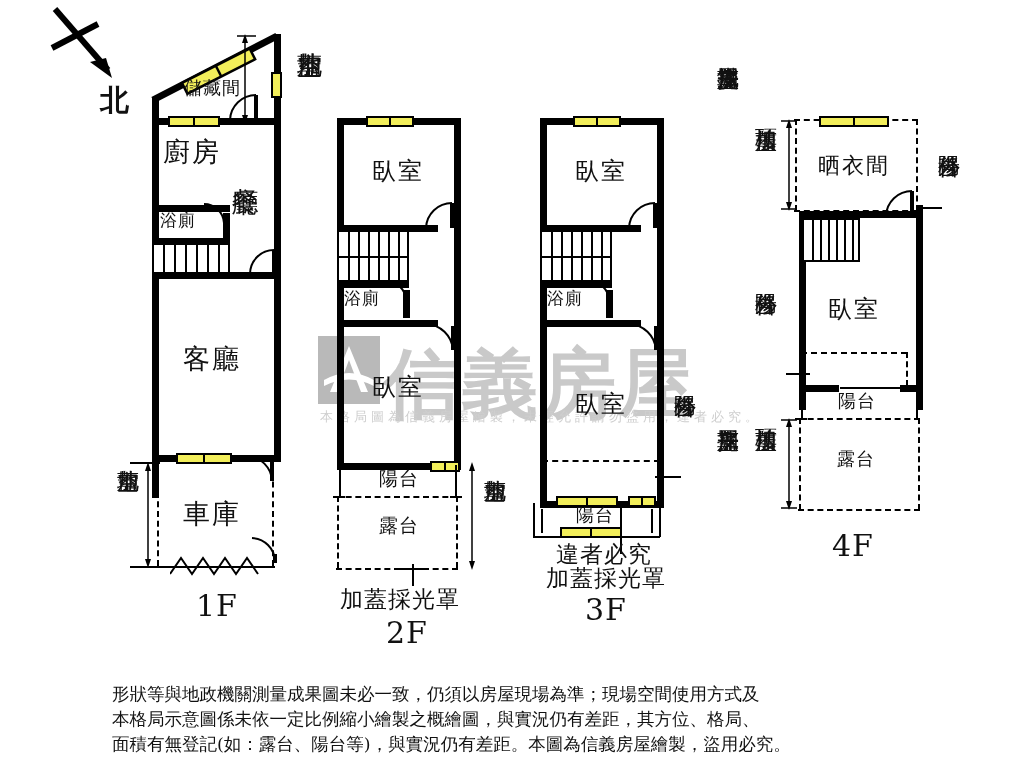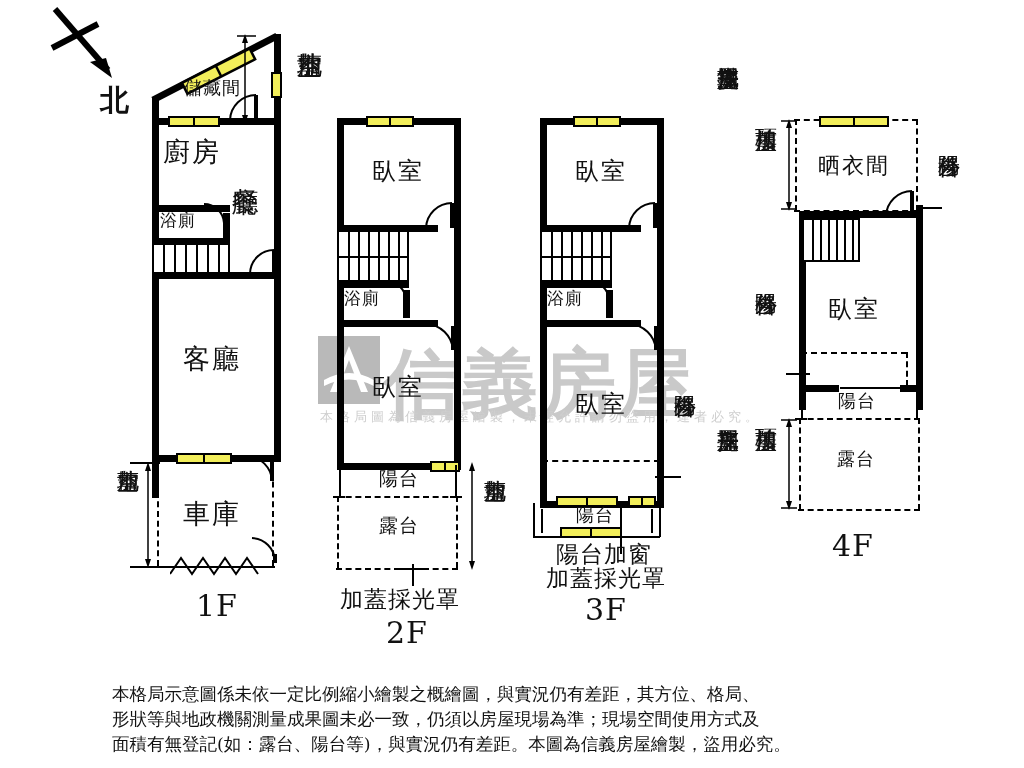--- a/index.html
+++ b/index.html
@@ -333,21 +333,21 @@
     <div class="solid-v" style="left:651px;top:509px;height:24px;"></div>
     <div class="win" style="left:560px;top:527px;width:62px;height:11px;"></div>
     <div class="solid-v" style="left:620px;top:506px;height:48px;"></div>
 
     <div class="lbl" style="left:575px;top:159px;font-size:24px;letter-spacing:2px;">臥室</div>
     <div class="lbl" style="left:547px;top:290px;font-size:17px;letter-spacing:1px;">浴廁</div>
     <div class="lbl" style="left:575px;top:392px;font-size:24px;letter-spacing:2px;">臥室</div>
     <div class="lbl" style="left:576px;top:506px;font-size:18px;letter-spacing:1px;">陽台</div>
 
     <div class="lbl-v" style="left:671px;top:378px;width:26px;font-size:22px;writing-mode:vertical-rl;line-height:1.08;">陽台外移</div>
-    <div class="lbl" style="left:556px;top:543px;font-size:23px;letter-spacing:1px;">陽台加窗</div>
+    <div class="lbl" style="left:556px;top:543px;font-size:23px;letter-spacing:1px;">違者必究</div>
     <div class="lbl" style="left:546px;top:567px;font-size:23px;letter-spacing:1px;">加蓋採光罩</div>
 
     <div class="floorlabel" style="left:585px;top:592px;">3F</div>
   </div>
 
   <div>
 
     <div class="dash dash-h" style="left:794px;top:119px;width:124px;"></div>
     <div class="dash dash-v" style="left:795px;top:119px;height:92px;"></div>
     <div class="dash dash-v" style="left:916px;top:119px;height:92px;"></div>
@@ -418,18 +418,18 @@
     <div class="lbl-v" style="left:752px;top:112px;width:26px;font-size:22px;writing-mode:vertical-rl;line-height:1.08;">頂樓加蓋</div>
     <div class="lbl-v" style="left:752px;top:276px;width:26px;font-size:22px;writing-mode:vertical-rl;line-height:1.08;">陽台外移</div>
     <div class="lbl-v" style="left:714px;top:412px;width:26px;font-size:22px;writing-mode:vertical-rl;line-height:1.08;">加蓋採光罩</div>
     <div class="lbl-v" style="left:752px;top:412px;width:26px;font-size:22px;writing-mode:vertical-rl;line-height:1.08;">頂樓加蓋</div>
     <div class="lbl-v" style="left:935px;top:138px;width:26px;font-size:22px;writing-mode:vertical-rl;line-height:1.08;">陽台外移</div>
 
     <div class="floorlabel" style="left:832px;top:528px;">4F</div>
   </div>
 
   <div id="disclaimer">
+    <div>形狀等與地政機關測量成果圖未必一致，仍須以房屋現場為準；現場空間使用方式及</div>
     <div>本格局示意圖係未依一定比例縮小繪製之概繪圖，與實況仍有差距，其方位、格局、</div>
-    <div>形狀等與地政機關測量成果圖未必一致，仍須以房屋現場為準；現場空間使用方式及</div>
     <div>面積有無登記(如：露台、陽台等)，與實況仍有差距。本圖為信義房屋繪製，盜用必究。</div>
   </div>
 
 </div>
 
 </body></html>

